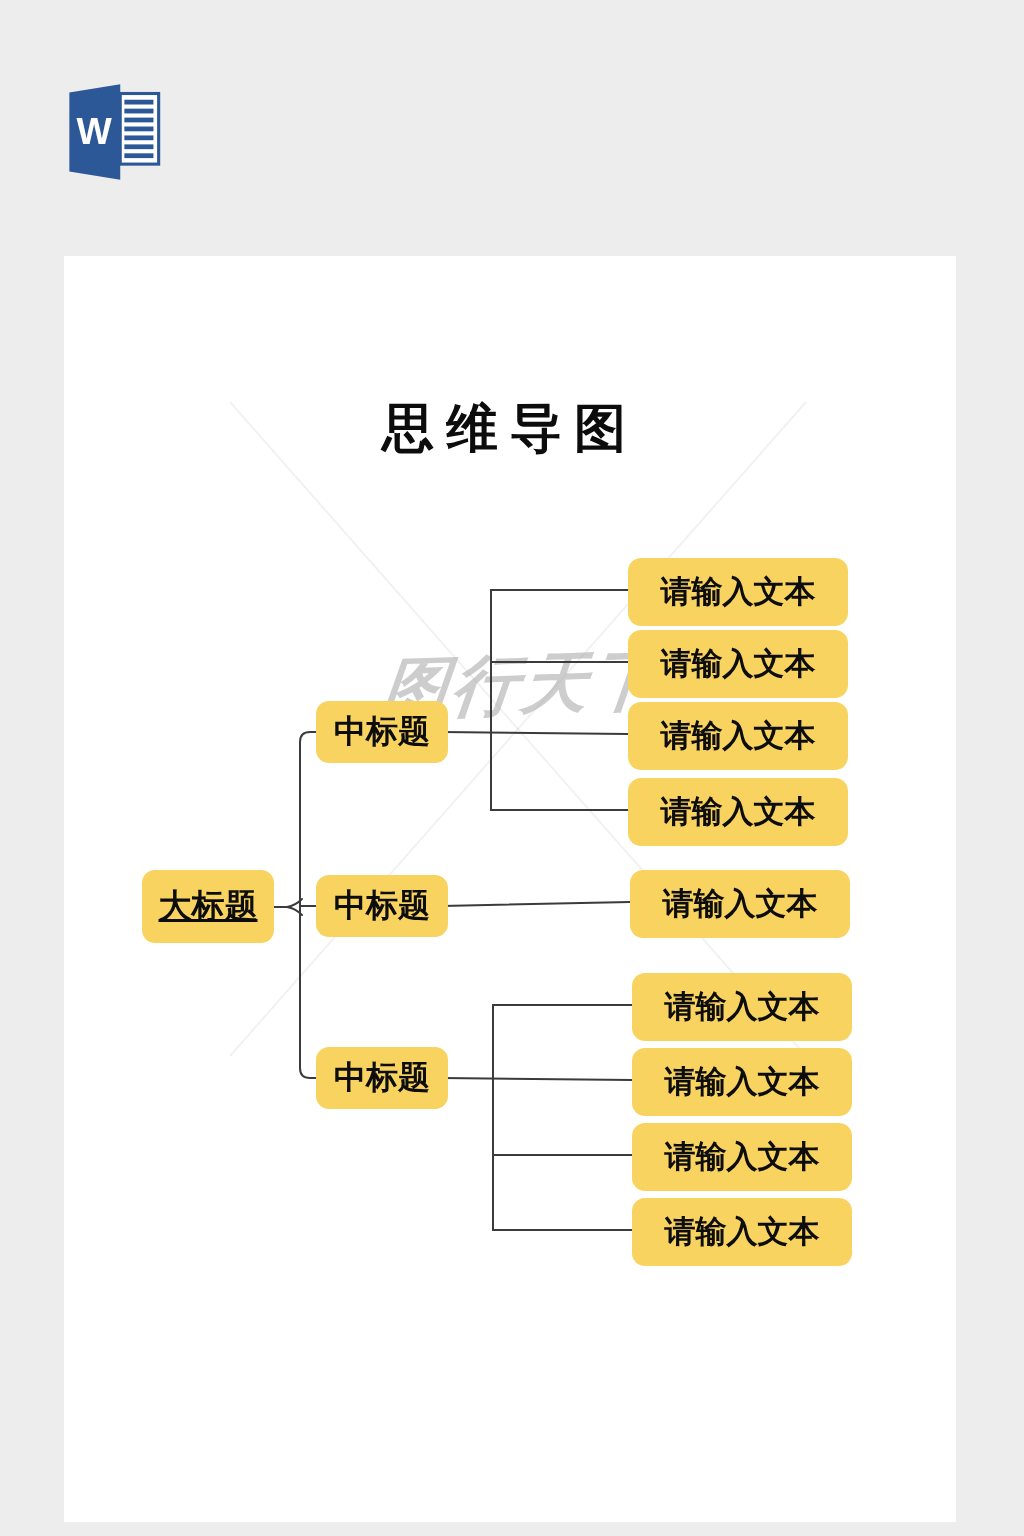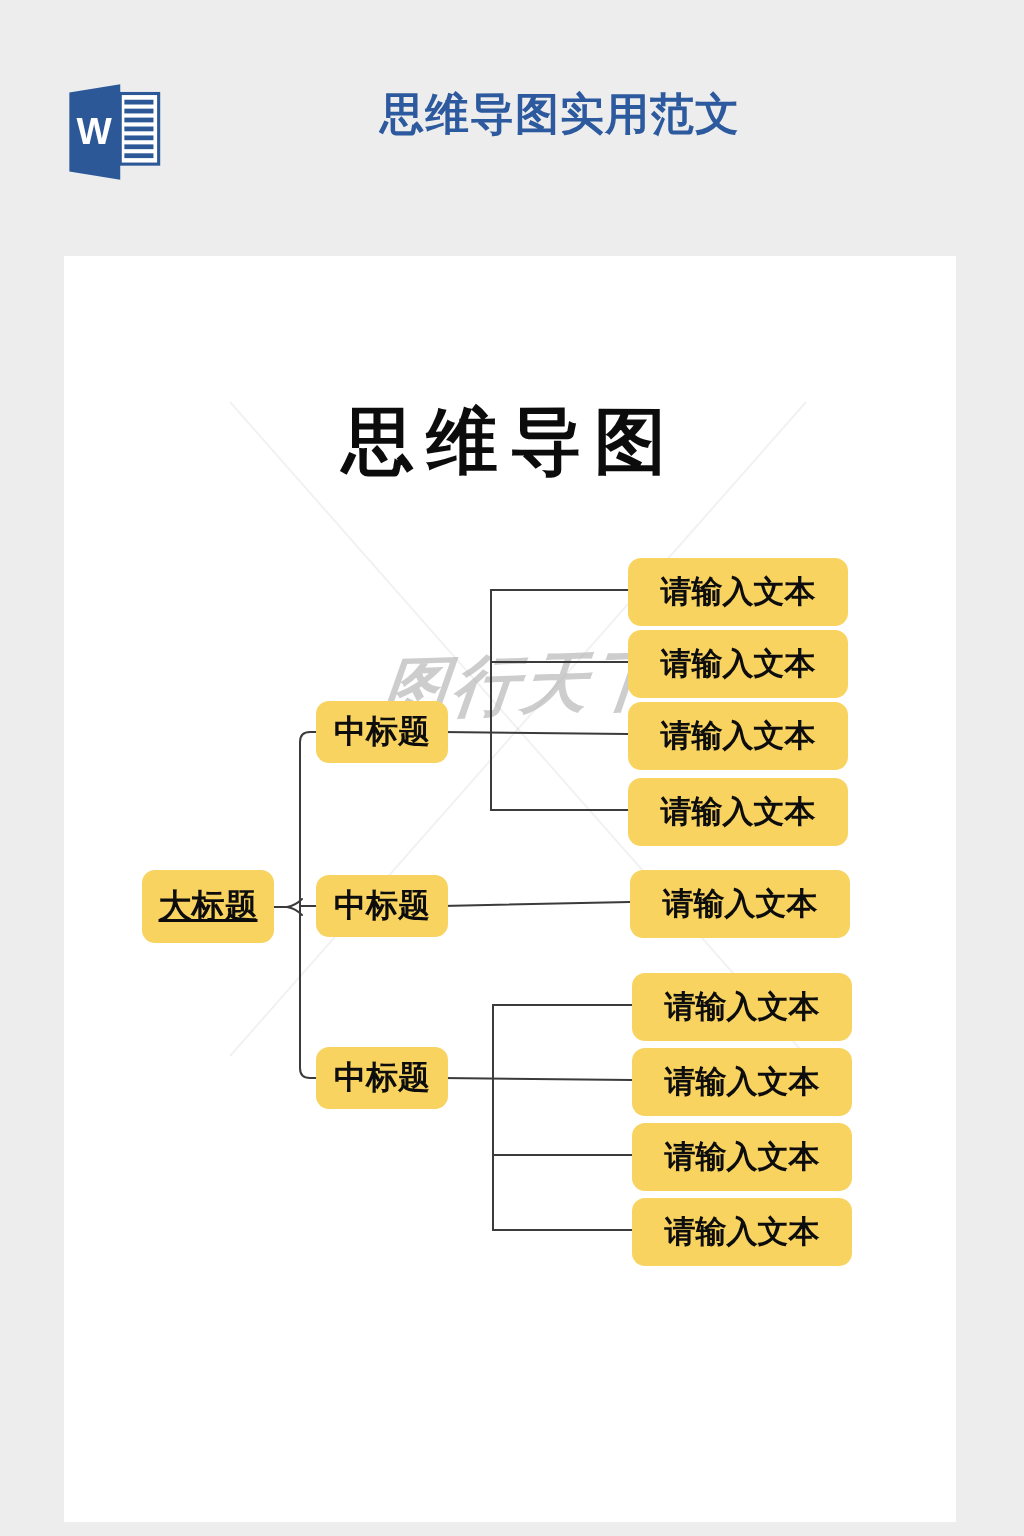--- a/index.html
+++ b/index.html
@@ -31,21 +31,21 @@
     font-size:66px;font-weight:bold;font-style:italic;
     color:#a6a6a6;opacity:.55;letter-spacing:4px;white-space:nowrap;
     transform:rotate(-2deg) skewX(-8deg);
   }
   .wm-strip{
     position:absolute;left:573px;top:1002px;width:212px;height:5px;
     background:rgba(175,200,150,0.22);border-radius:3px;
   }
   .main-title{
     position:absolute;left:0;top:138px;width:100%;margin:0;text-align:center;
-    font-size:72px;font-weight:900;color:#0c0c0c;letter-spacing:12px;
+    font-size:52px;font-weight:900;color:#0c0c0c;letter-spacing:12px;
   }
   .connectors{position:absolute;left:0;top:0;width:892px;height:1266px;}
   
   .node{
     position:absolute;background:#f8d360;border-radius:13px;
     display:flex;align-items:center;justify-content:center;
     font-weight:bold;color:#0d0d0d;white-space:nowrap;
   }
   .root-node{left:78px;top:614px;width:132px;height:73px;font-size:33px;text-decoration:underline;}
   .mid-node{left:252px;width:132px;height:62px;font-size:32px;}
@@ -63,21 +63,20 @@
       <rect x="60" y="36.2" width="28" height="4.6"></rect>
       <rect x="60" y="44.8" width="28" height="4.6"></rect>
       <rect x="60" y="53.4" width="28" height="4.6"></rect>
       <rect x="60" y="62" width="28" height="4.6"></rect>
       <rect x="60" y="70.6" width="28" height="4.6"></rect>
     </g>
     <polygon points="7,12 56,4 56,96 7,88" fill="#2d5897"></polygon>
     <text x="31" y="62" text-anchor="middle" font-size="36" font-weight="bold" fill="#ffffff">W</text>
   </svg>
   <div class="header-text">
-    <h1 class="doc-title">思维导图实用范文</h1>
   </div>
 </div>
 
 <div class="page">
 
   <svg class="wm-lines" viewBox="0 0 892 1266">
     <line x1="166" y1="146" x2="742" y2="800" stroke="rgba(0,0,0,0.055)" stroke-width="2"></line>
     <line x1="742" y1="146" x2="166" y2="800" stroke="rgba(0,0,0,0.055)" stroke-width="2"></line>
   </svg>
 

